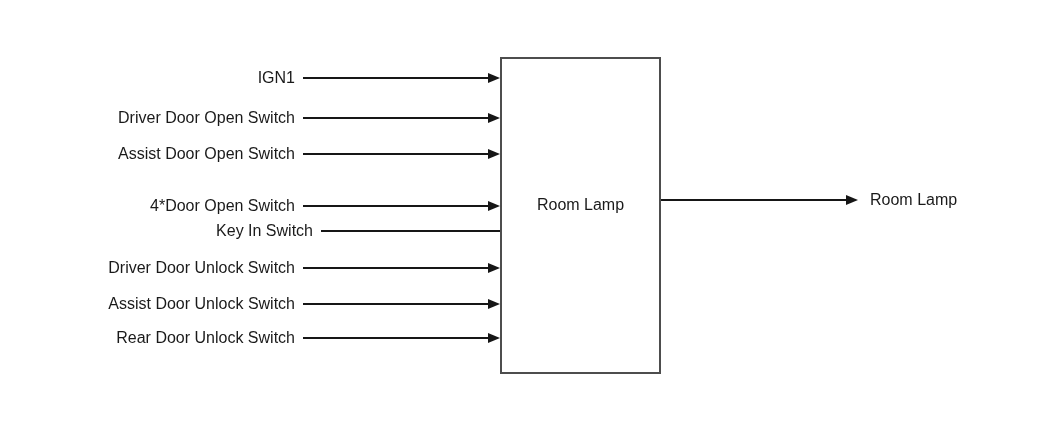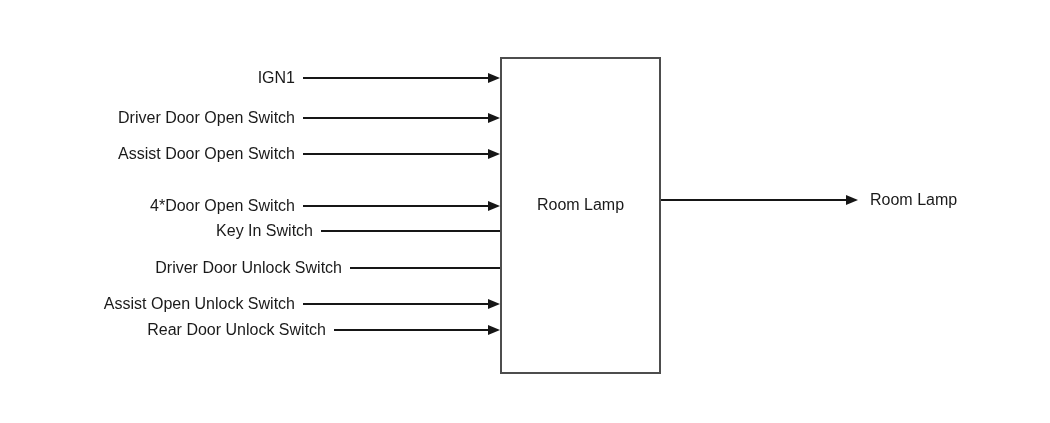--- a/index.html
+++ b/index.html
@@ -24,23 +24,23 @@
     width: 500px;
     height: 20px;
     display: flex;
     align-items: center;
   }
   .in-row:nth-of-type(1) { top: 68px; }
   .in-row:nth-of-type(2) { top: 108px; align-items: flex-end; }
   .in-row:nth-of-type(3) { top: 144px; }
   .in-row:nth-of-type(4) { top: 196px; }
   .in-row:nth-of-type(5) { top: 221px; margin-left: 18px; }
-  .in-row:nth-of-type(6) { top: 258px; margin-left: 47px; }
+  .in-row:nth-of-type(6) { top: 258px; }
   .in-row:nth-of-type(7) { top: 294px; }
-  .in-row:nth-of-type(8) { top: 320px; padding-left: 31px; }
+  .in-row:nth-of-type(8) { top: 328px; }
 
   .in-label {
     flex: 0 0 295px;
     text-align: right;
     font-size: 16px;
     line-height: 20px;
     white-space: nowrap;
   }
 
   .arrow {
@@ -152,21 +152,21 @@
 
     <div class="in-row">
       <span class="in-label">Driver Door Unlock Switch</span>
       <span class="arrow">
           <span class="shaft"></span>
           <span class="head"></span>
         </span>
     </div>
 
     <div class="in-row">
-      <span class="in-label">Assist Open Unlock Switch</span>
+      <span class="in-label">Assist Door Unlock Switch</span>
       <span class="arrow">
           <span class="shaft"></span>
           <span class="head"></span>
         </span>
     </div>
 
     <div class="in-row">
       <span class="in-label">Rear Door Unlock Switch</span>
       <span class="arrow">
           <span class="shaft"></span>

